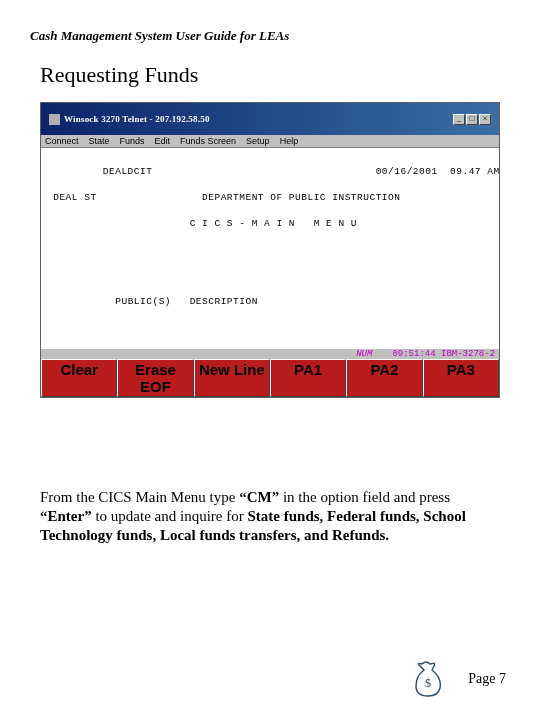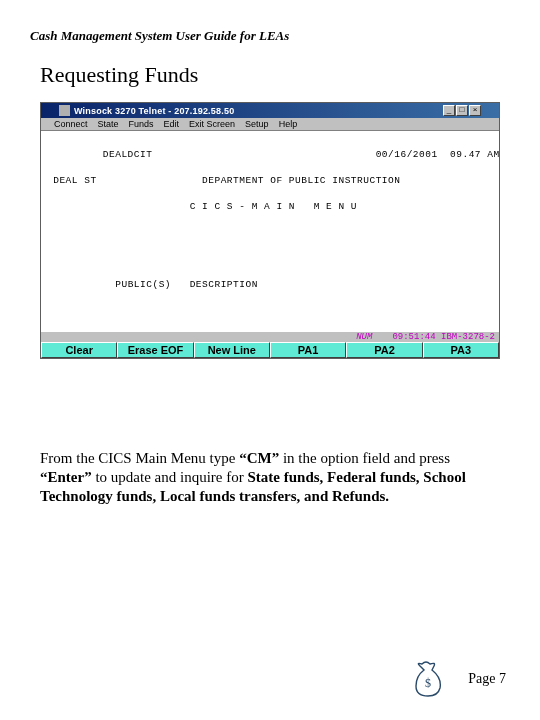--- a/index.html
+++ b/index.html
@@ -27,24 +27,25 @@
   .win-frame {
     margin: 0 10px;
     border: 1px solid #5d5d5d;
     background: #c0c0c0;
     font-family: "MS Sans Serif", Tahoma, Arial, sans-serif;
     font-size: 9px;
   }
   .titlebar {
     background: linear-gradient(to right, #0a246a, #3a6ea5);
     color: #fff;
-    height: 15px;
+    height: 32px;
     display: flex;
     align-items: center;
-    padding: 0 18px;
+    padding: 0 8px;
+    font-family: Liberation Serif, serif;
   }
   .title-icon {
     width: 11px; height: 11px;
     background: #b0b0b0;
     margin-right: 4px;
     display: inline-block;
   }
   .title-text { flex: 1; font-size: 9px; font-weight: bold; letter-spacing: .2px; }
   .title-btns { display: flex; gap: 1px; }
   .title-btn {
@@ -53,21 +54,21 @@
     border: 1px solid #fff;
     border-right-color: #404040;
     border-bottom-color: #404040;
     font-size: 8px;
     line-height: 8px;
     text-align: center;
     color: #000;
   }
   .menubar {
     background: #c0c0c0;
-    padding: 1px 13px;
+    padding: 1px 4px;
     font-size: 9px;
     display: flex;
     gap: 10px;
     border-bottom: 1px solid #808080;
   }
   .terminal {
     background: #fff;
     color: #000;
     font-family: "Courier New", monospace;
     font-size: 9.5px;
@@ -84,26 +85,26 @@
     font-family: "Courier New", monospace;
     font-size: 9px;
     padding: 0 4px;
   }
   .status-row .spacer { flex: 1; }
   .status-row .num { color: #c000c0; margin-right: 20px; font-style: italic; }
   .status-row .clock { color: #c000c0; }
   .btn-row { display: flex; }
   .win-btn {
     flex: 1;
-    background: #5eead4;
+    background: #b91c1c;
     border: 1px solid #fff;
     border-right-color: #404040;
     border-bottom-color: #404040;
     text-align: center;
-    font-size: 11px;
+    font-size: 15px;
     padding: 1px 0;
     font-weight: bold;
   }
   .body-text {
     margin: 90px 10px 0 10px;
     font-size: 15px;
     line-height: 1.25;
   }
   .footer {
     position: absolute;
@@ -135,21 +136,21 @@
       <div class="title-btn">_</div>
       <div class="title-btn">□</div>
       <div class="title-btn">×</div>
     </div>
   </div>
   <div class="menubar">
     <span>Connect</span>
     <span>State</span>
     <span>Funds</span>
     <span>Edit</span>
-    <span>Exit Screen</span>
+    <span>Funds Screen</span>
     <span>Setup</span>
     <span>Help</span>
   </div>
   <div class="terminal">
 <div class="term-line"><span>         DEALDCIT</span>                                    <span>00/16/2001  09.47 AM</span></div>
 <div class="term-line"> DEAL ST            <span>     DEPARTMENT OF PUBLIC INSTRUCTION</span></div>
 <div class="term-line">              <span>         C I C S - M A I N   M E N U</span></div>
 <div class="term-line"> </div>
 <div class="term-line"> </div>
 <div class="term-line">      <span>     PUBLIC(S)   DESCRIPTION</span></div>

